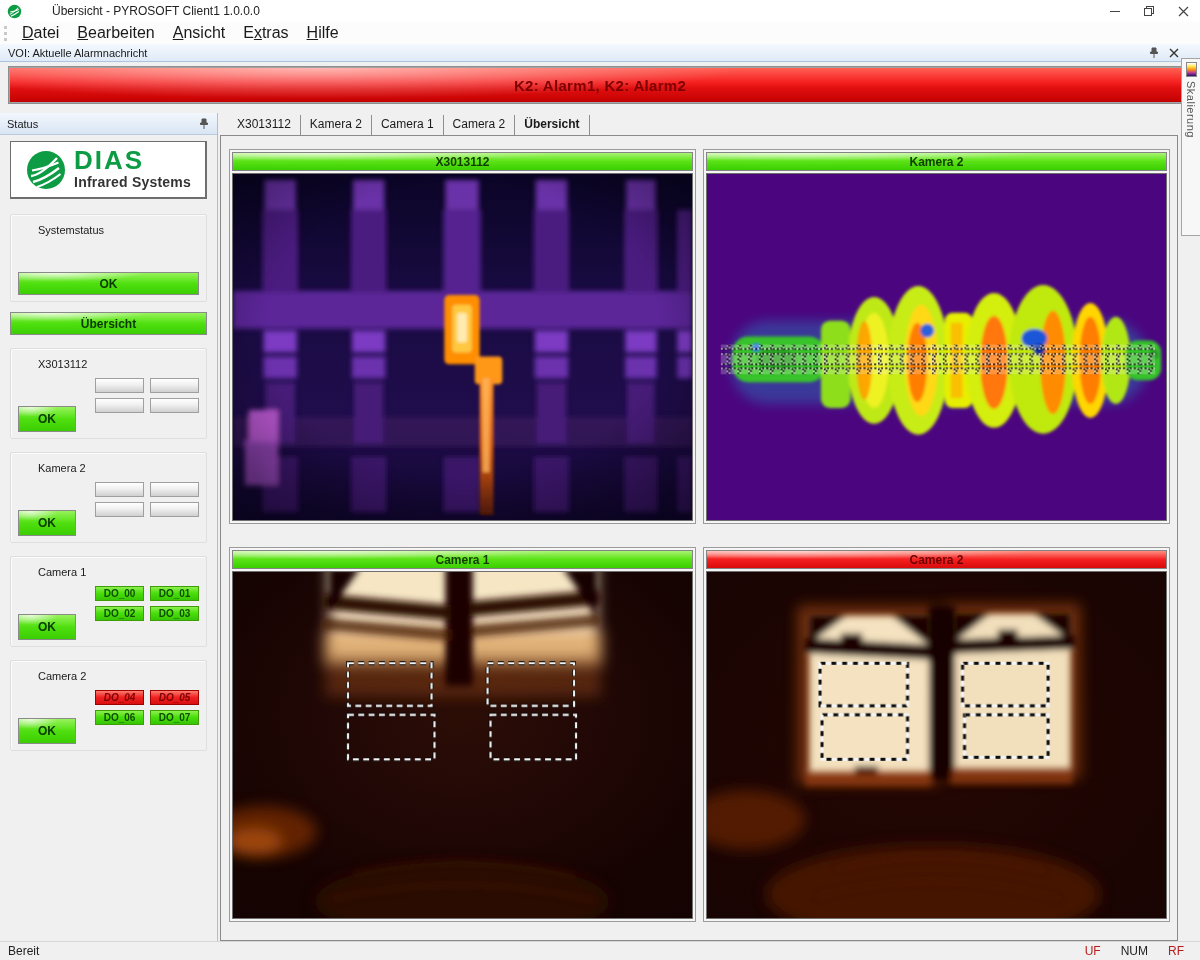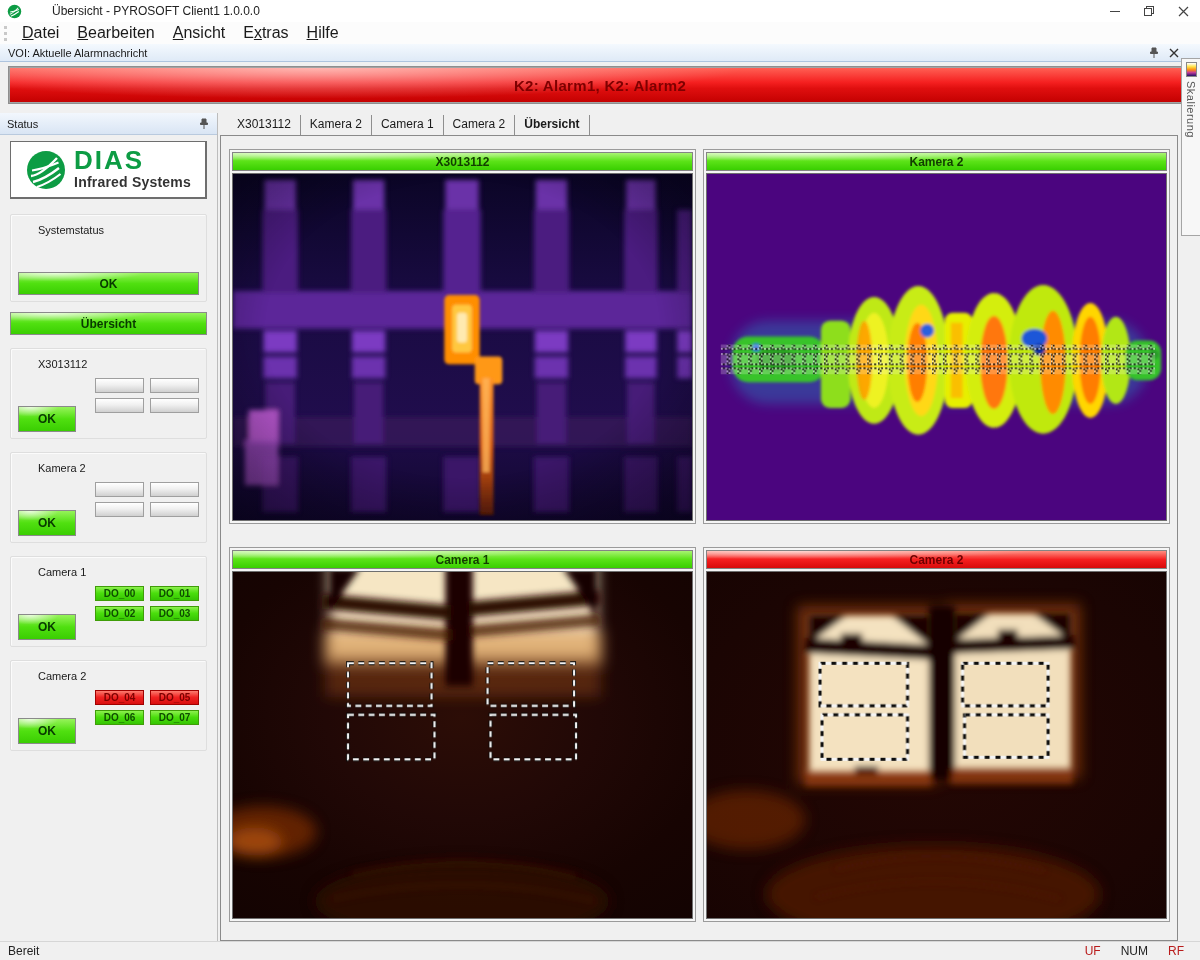--- a/index.html
+++ b/index.html
@@ -60,21 +60,21 @@
   .btn-overview { margin-top:10px; }
 
   .group-body { display:flex; align-items:center; }
   .btn-ok-small { width:58px; height:26px; flex:none; }
   .out-grid { margin-left:auto; display:grid; grid-template-columns:49px 49px; grid-auto-rows:15px; gap:5px 6px; }
   .out-btn { border:1px solid #9f9f9f; font:bold 10px "Liberation Sans","DejaVu Sans",sans-serif; padding:0; cursor:pointer; }
   .out-btn[data-state="empty"] { background:linear-gradient(180deg,#ffffff 0%,#f0f0f0 45%,#d0d0d0 100%); }
   .out-btn[data-state="ok"] { color:#0e4d00; border-color:#3f9d08;
       background:linear-gradient(180deg,#8df04e 0%,#4ade0c 48%,#36c503 100%); }
   .out-btn[data-state="alarm"] { color:#7d0000; border-color:#a00000;
-      background:linear-gradient(180deg,#fb7b6e 0%,#f12222 48%,#d90f0f 100%); }
+      background:linear-gradient(180deg,#fb7b6e 0%,#f12222 48%,#d90f0f 100%);font-style:italic; }
 
   
   .main { position:absolute; left:220px; top:113px; width:958px; height:828px; }
   .tabbar { height:22px; display:flex; align-items:flex-end; padding-left:8px; }
   .tab { padding:3px 9px 4px 9px; font-size:12px; color:#1a1a1a; border-right:1px solid #8f8f8f; line-height:1.1; cursor:default; }
   .tab[data-active="true"] { font-weight:bold; }
   .content { position:absolute; left:0; top:22px; right:0; bottom:0; border:1px solid #8a8a8a; background:#f0f0f0; padding:13px 8px; display:grid; grid-template-columns:467px 467px; grid-template-rows:375px 375px; gap:23px 7px; }
 
   .cam-panel { background:#f5f5f5; border:1px solid #9b9b9b; padding:2px; display:flex; flex-direction:column; gap:2px; }
   .cam-header { height:19px; flex:none; border:1px solid #848484; display:flex; align-items:center; justify-content:center;

